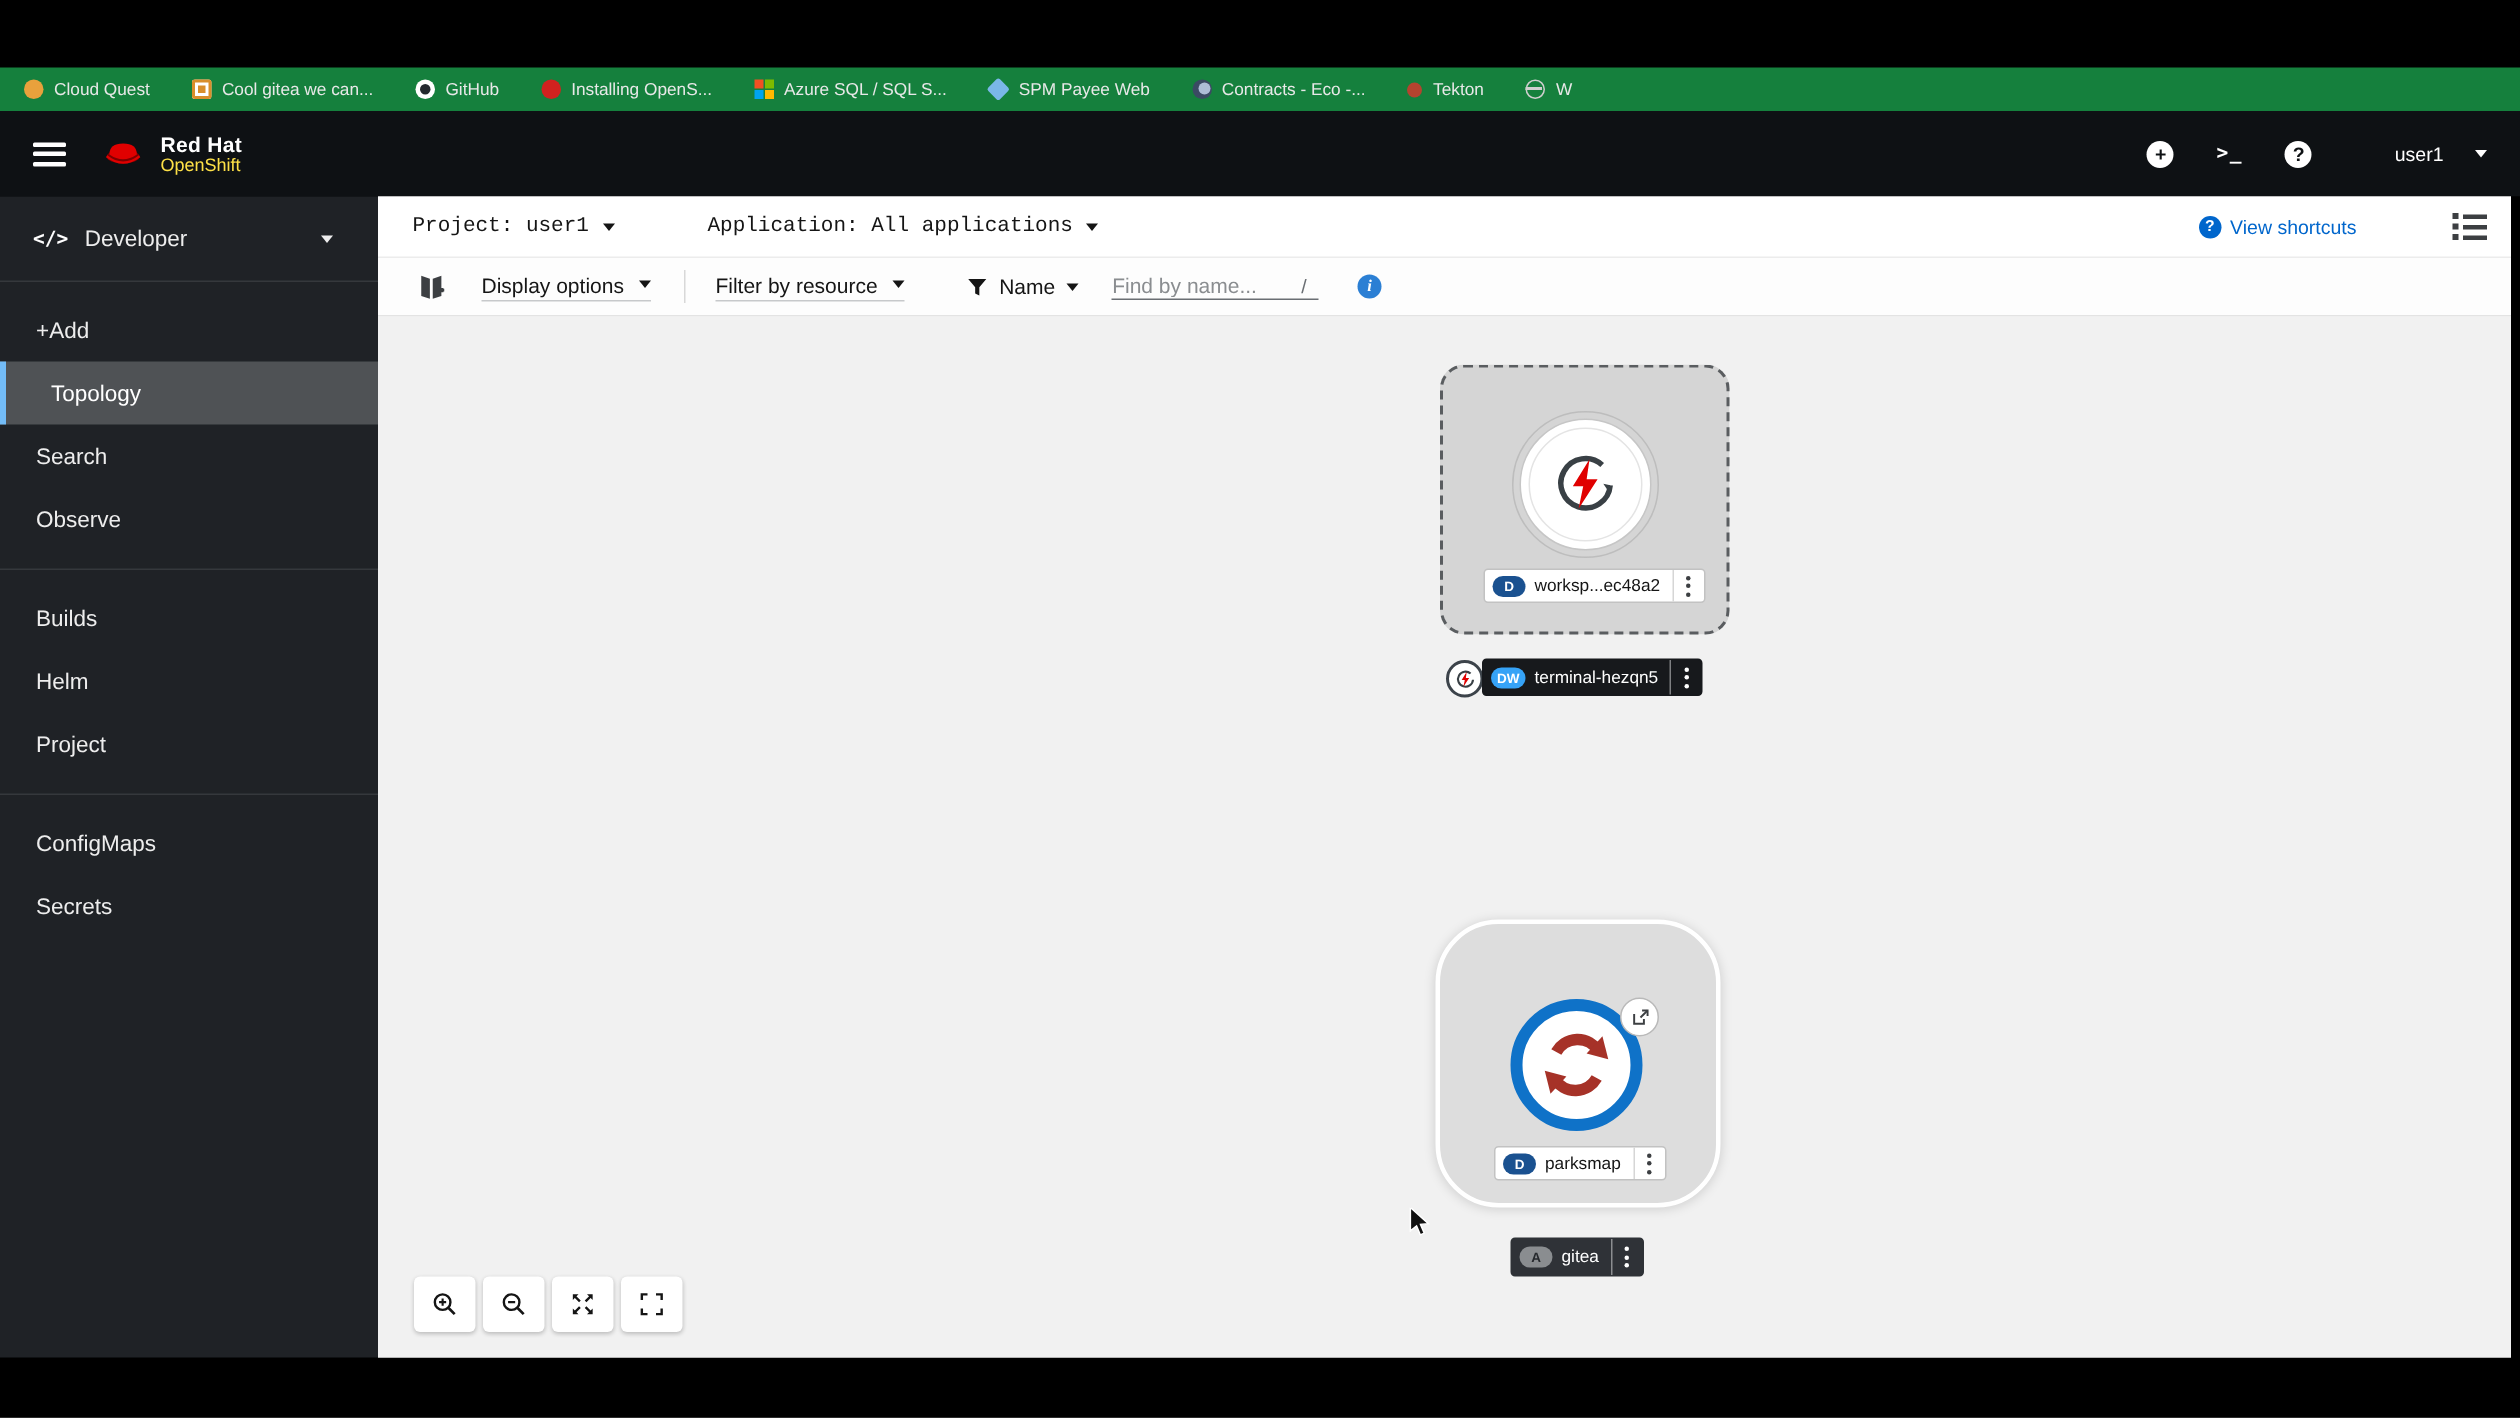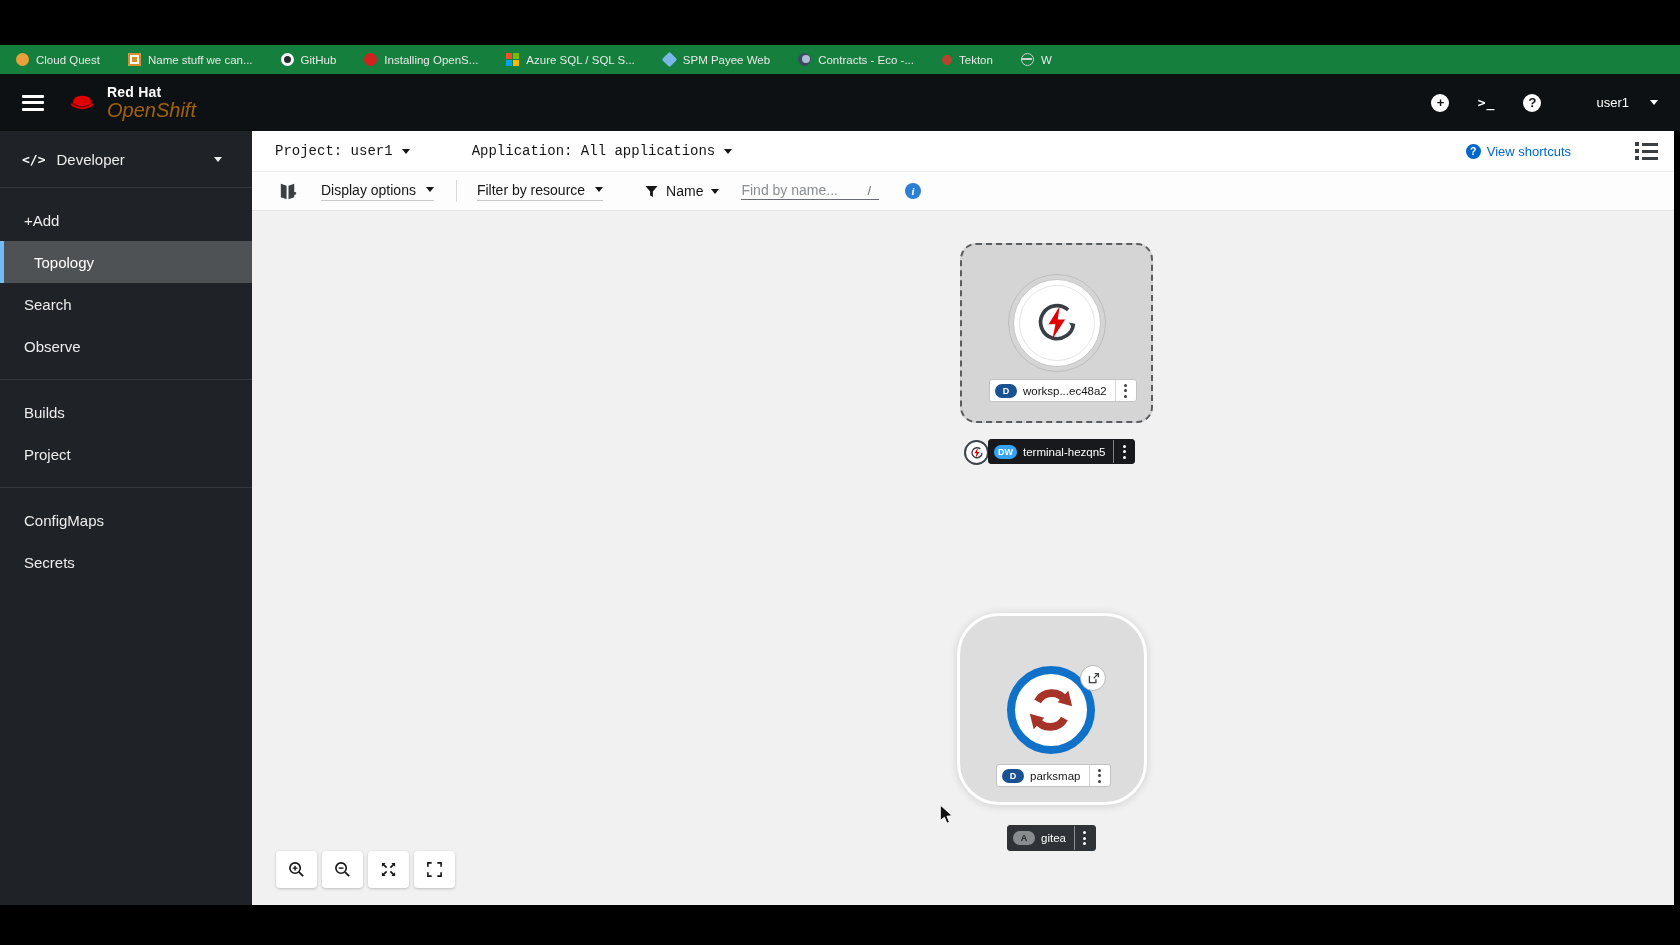--- a/index.html
+++ b/index.html
@@ -22,21 +22,21 @@
   .fav.globe:after { content:""; position:absolute; left:-1px; top:4px; width:11px; height:2px; background:#cfcfcf; }
 
   
   .masthead { position:absolute; top:74px; left:0; width:1680px; height:57px; background:#0e1114;
     display:flex; align-items:center; color:#fff; }
   .hamburger { width:22px; height:16px; margin:0 24px 0 22px; display:flex; flex-direction:column; justify-content:space-between; cursor:pointer; }
   .hamburger i { height:3px; background:#fff; border-radius:1px; }
   .brand { display:flex; align-items:center; gap:9px; }
   .redhat-logo { width:30px; height:22px; }
   .brand-text .l1 { font-size:14px; font-weight:bold; letter-spacing:.2px; }
-  .brand-text .l2 { font-size:20px; font-weight:300; color:#a16207; margin-top:-1px;font-style:italic; }
+  .brand-text .l2 { font-size:12px; font-weight:300; color:#fde047; margin-top:-1px; }
   .masthead .spacer { flex:1; }
   .util { display:flex; align-items:center; gap:26px; margin-right:16px; }
   .util .uicon { width:20px; height:20px; display:flex; align-items:center; justify-content:center; cursor:pointer; }
   .circle-glyph { width:18px; height:18px; border-radius:50%; background:#fff; color:#0e1114; font-size:13px; font-weight:bold;
     display:flex; align-items:center; justify-content:center; line-height:1; }
   .term-glyph { font-family:"DejaVu Sans Mono", monospace; font-size:13px; font-weight:bold; color:#fff; letter-spacing:1px; }
   .user-menu { display:flex; align-items:center; gap:21px; font-size:13px; margin-right:22px; margin-left:38px; cursor:pointer; }
   .caret { width:0; height:0; border-left:4px solid transparent; border-right:4px solid transparent; border-top:5px solid currentColor; display:inline-block; }
 
   
@@ -133,21 +133,21 @@
 
 <div class="frame">
 
   <div class="bookmarks">
     <div class="bm">
       <span class="fav" style="background:#e9a13c"></span>
       <span>Cloud Quest</span>
     </div>
     <div class="bm">
       <span class="fav sq" style="background:#d98e2b; box-shadow:inset 0 0 0 2px #d98e2b, inset 0 0 0 4px #fff"></span>
-      <span>Name stuff we can...</span>
+      <span>Cool gitea we can...</span>
     </div>
     <div class="bm">
       <span class="fav github"></span>
       <span>GitHub</span>
     </div>
     <div class="bm">
       <span class="fav" style="background:#d1221f"></span>
       <span>Installing OpenS...</span>
     </div>
     <div class="bm">
@@ -231,20 +231,23 @@
         <div class="nav-item">
             <span>Search</span>
           </div>
         <div class="nav-item">
             <span>Observe</span>
           </div>
       </div>
       <div class="nav-section">
         <div class="nav-item">
             <span>Builds</span>
+          </div>
+        <div class="nav-item">
+            <span>Helm</span>
           </div>
         <div class="nav-item">
             <span>Project</span>
           </div>
       </div>
       <div class="nav-section">
         <div class="nav-item">
             <span>ConfigMaps</span>
           </div>
         <div class="nav-item">

